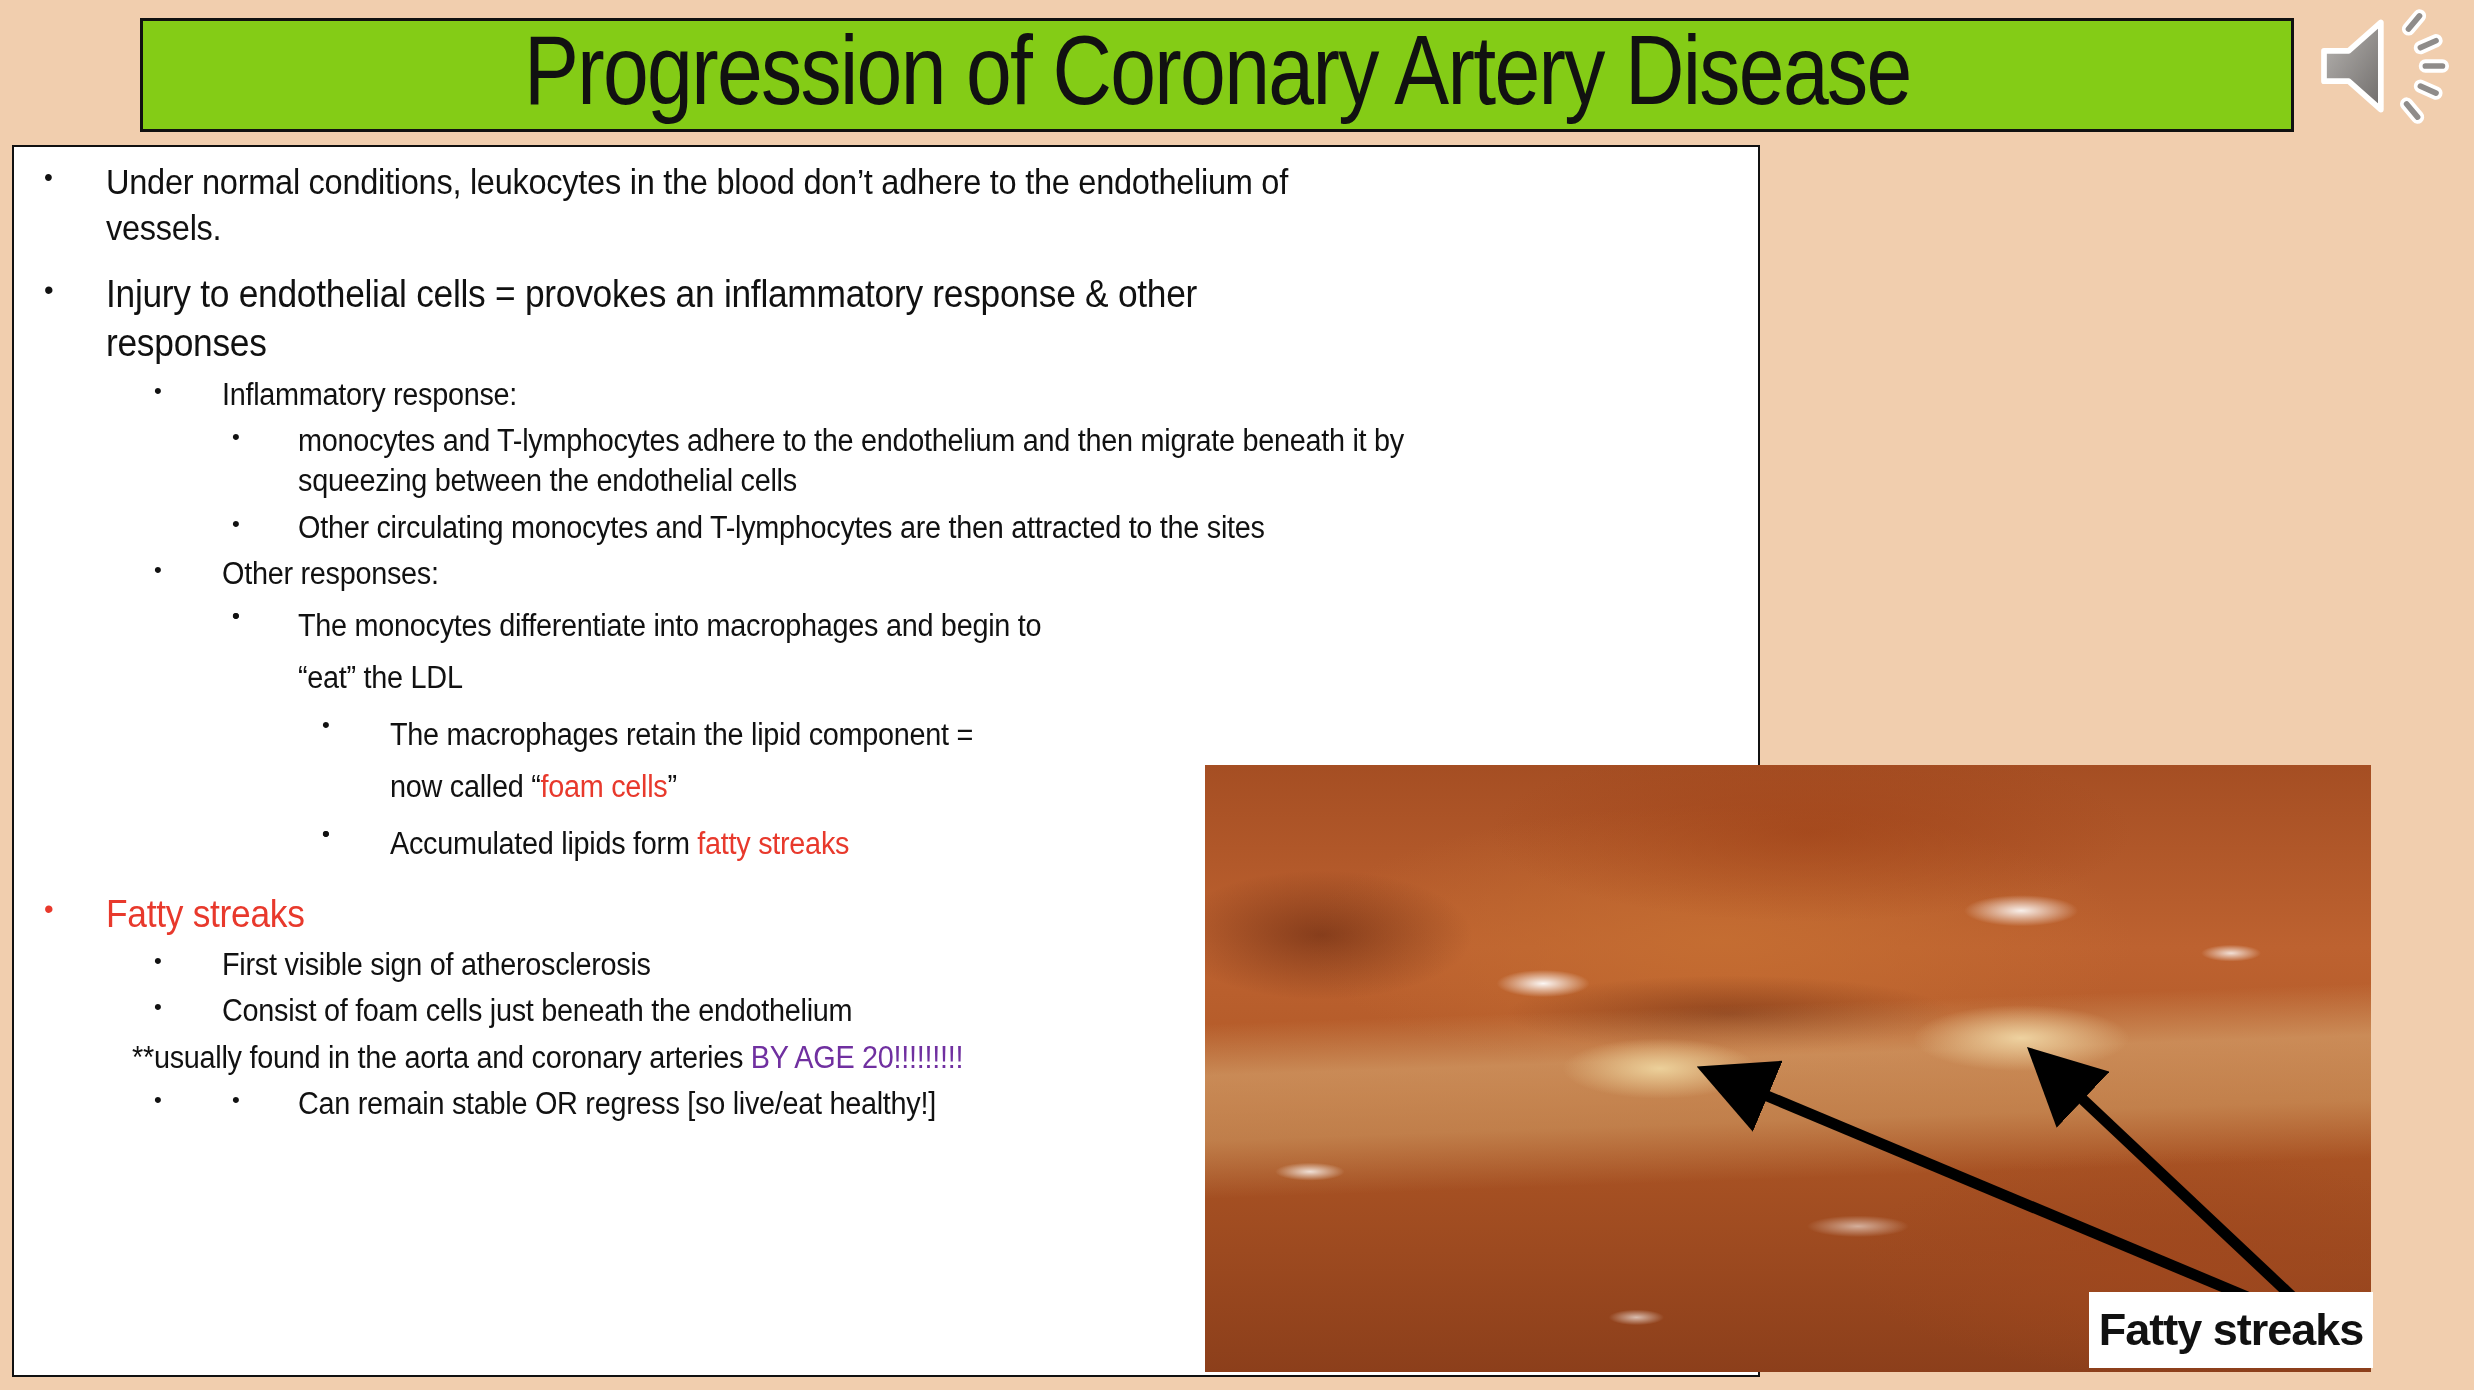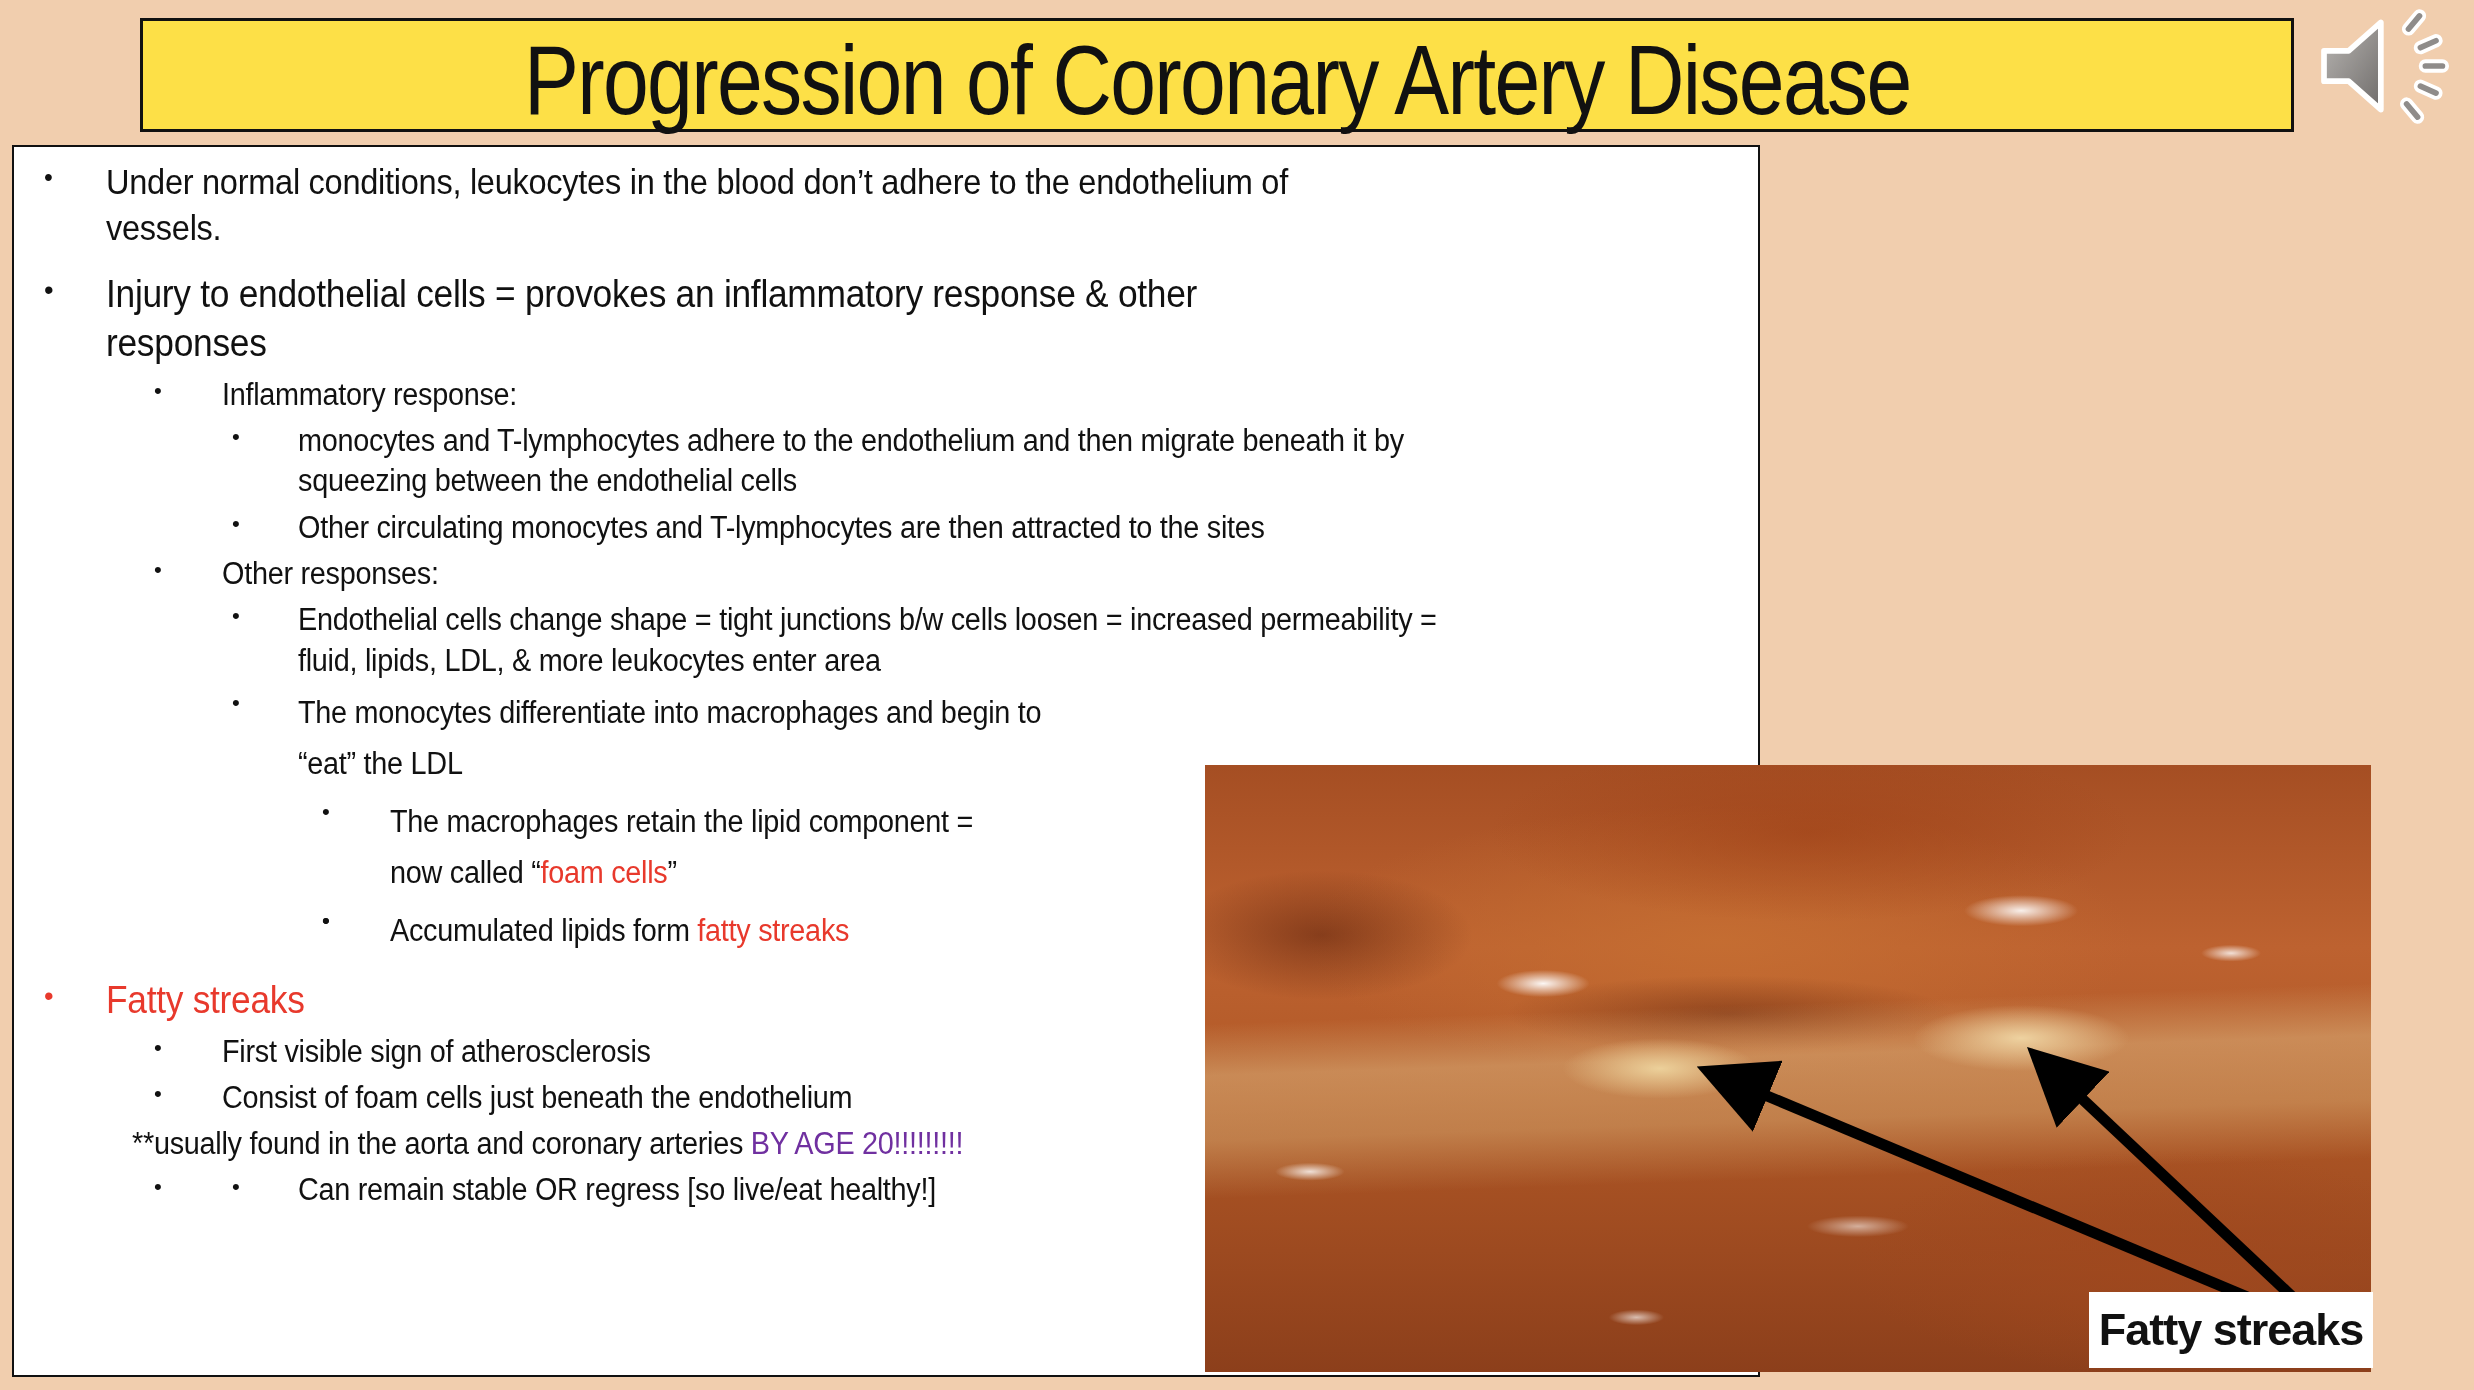--- a/index.html
+++ b/index.html
@@ -9,22 +9,22 @@
     font-family:"Liberation Sans", sans-serif;
     color:#111;
     position:relative;
     overflow:hidden;
   }
   .slide{position:absolute;inset:0;}
 
   
   .title-box{
     position:absolute;left:140px;top:18px;width:2148px;height:108px;
-    background:#fde047;border:3px solid #111;
-    display:flex;align-items:flex-end;justify-content:center;
+    background:#84cc16;border:3px solid #111;
+    display:flex;align-items:flex-start;justify-content:center;
   }
   .title-text{
     display:inline-block;
     font-size:98px;line-height:1;
     letter-spacing:-2px;
     transform:scaleX(.84);transform-origin:center;
     white-space:nowrap;
   }
 
   
@@ -148,24 +148,20 @@
           </div>
         </div>
         <div class="item lvl2">
           <span class="bullet">•</span>
           <div class="txt">
             <div class="line"><span>Other responses:</span></div>
           </div>
         </div>
         <div class="item lvl3">
           <span class="bullet">•</span>
-          <div class="txt">
-            <div class="line"><span>Endothelial cells change shape = tight junctions b/w cells loosen = increased permeability =</span></div>
-            <div class="line"><span>fluid, lipids, LDL, &amp; more leukocytes enter area</span></div>
-          </div>
         </div>
         <div class="item lvl3 sp">
           <span class="bullet">•</span>
           <div class="txt">
             <div class="line"><span>The monocytes differentiate into macrophages and begin to</span></div>
             <div class="line"><span>“eat” the LDL</span></div>
           </div>
         </div>
         <div class="item lvl4 sp">
           <span class="bullet">•</span>

